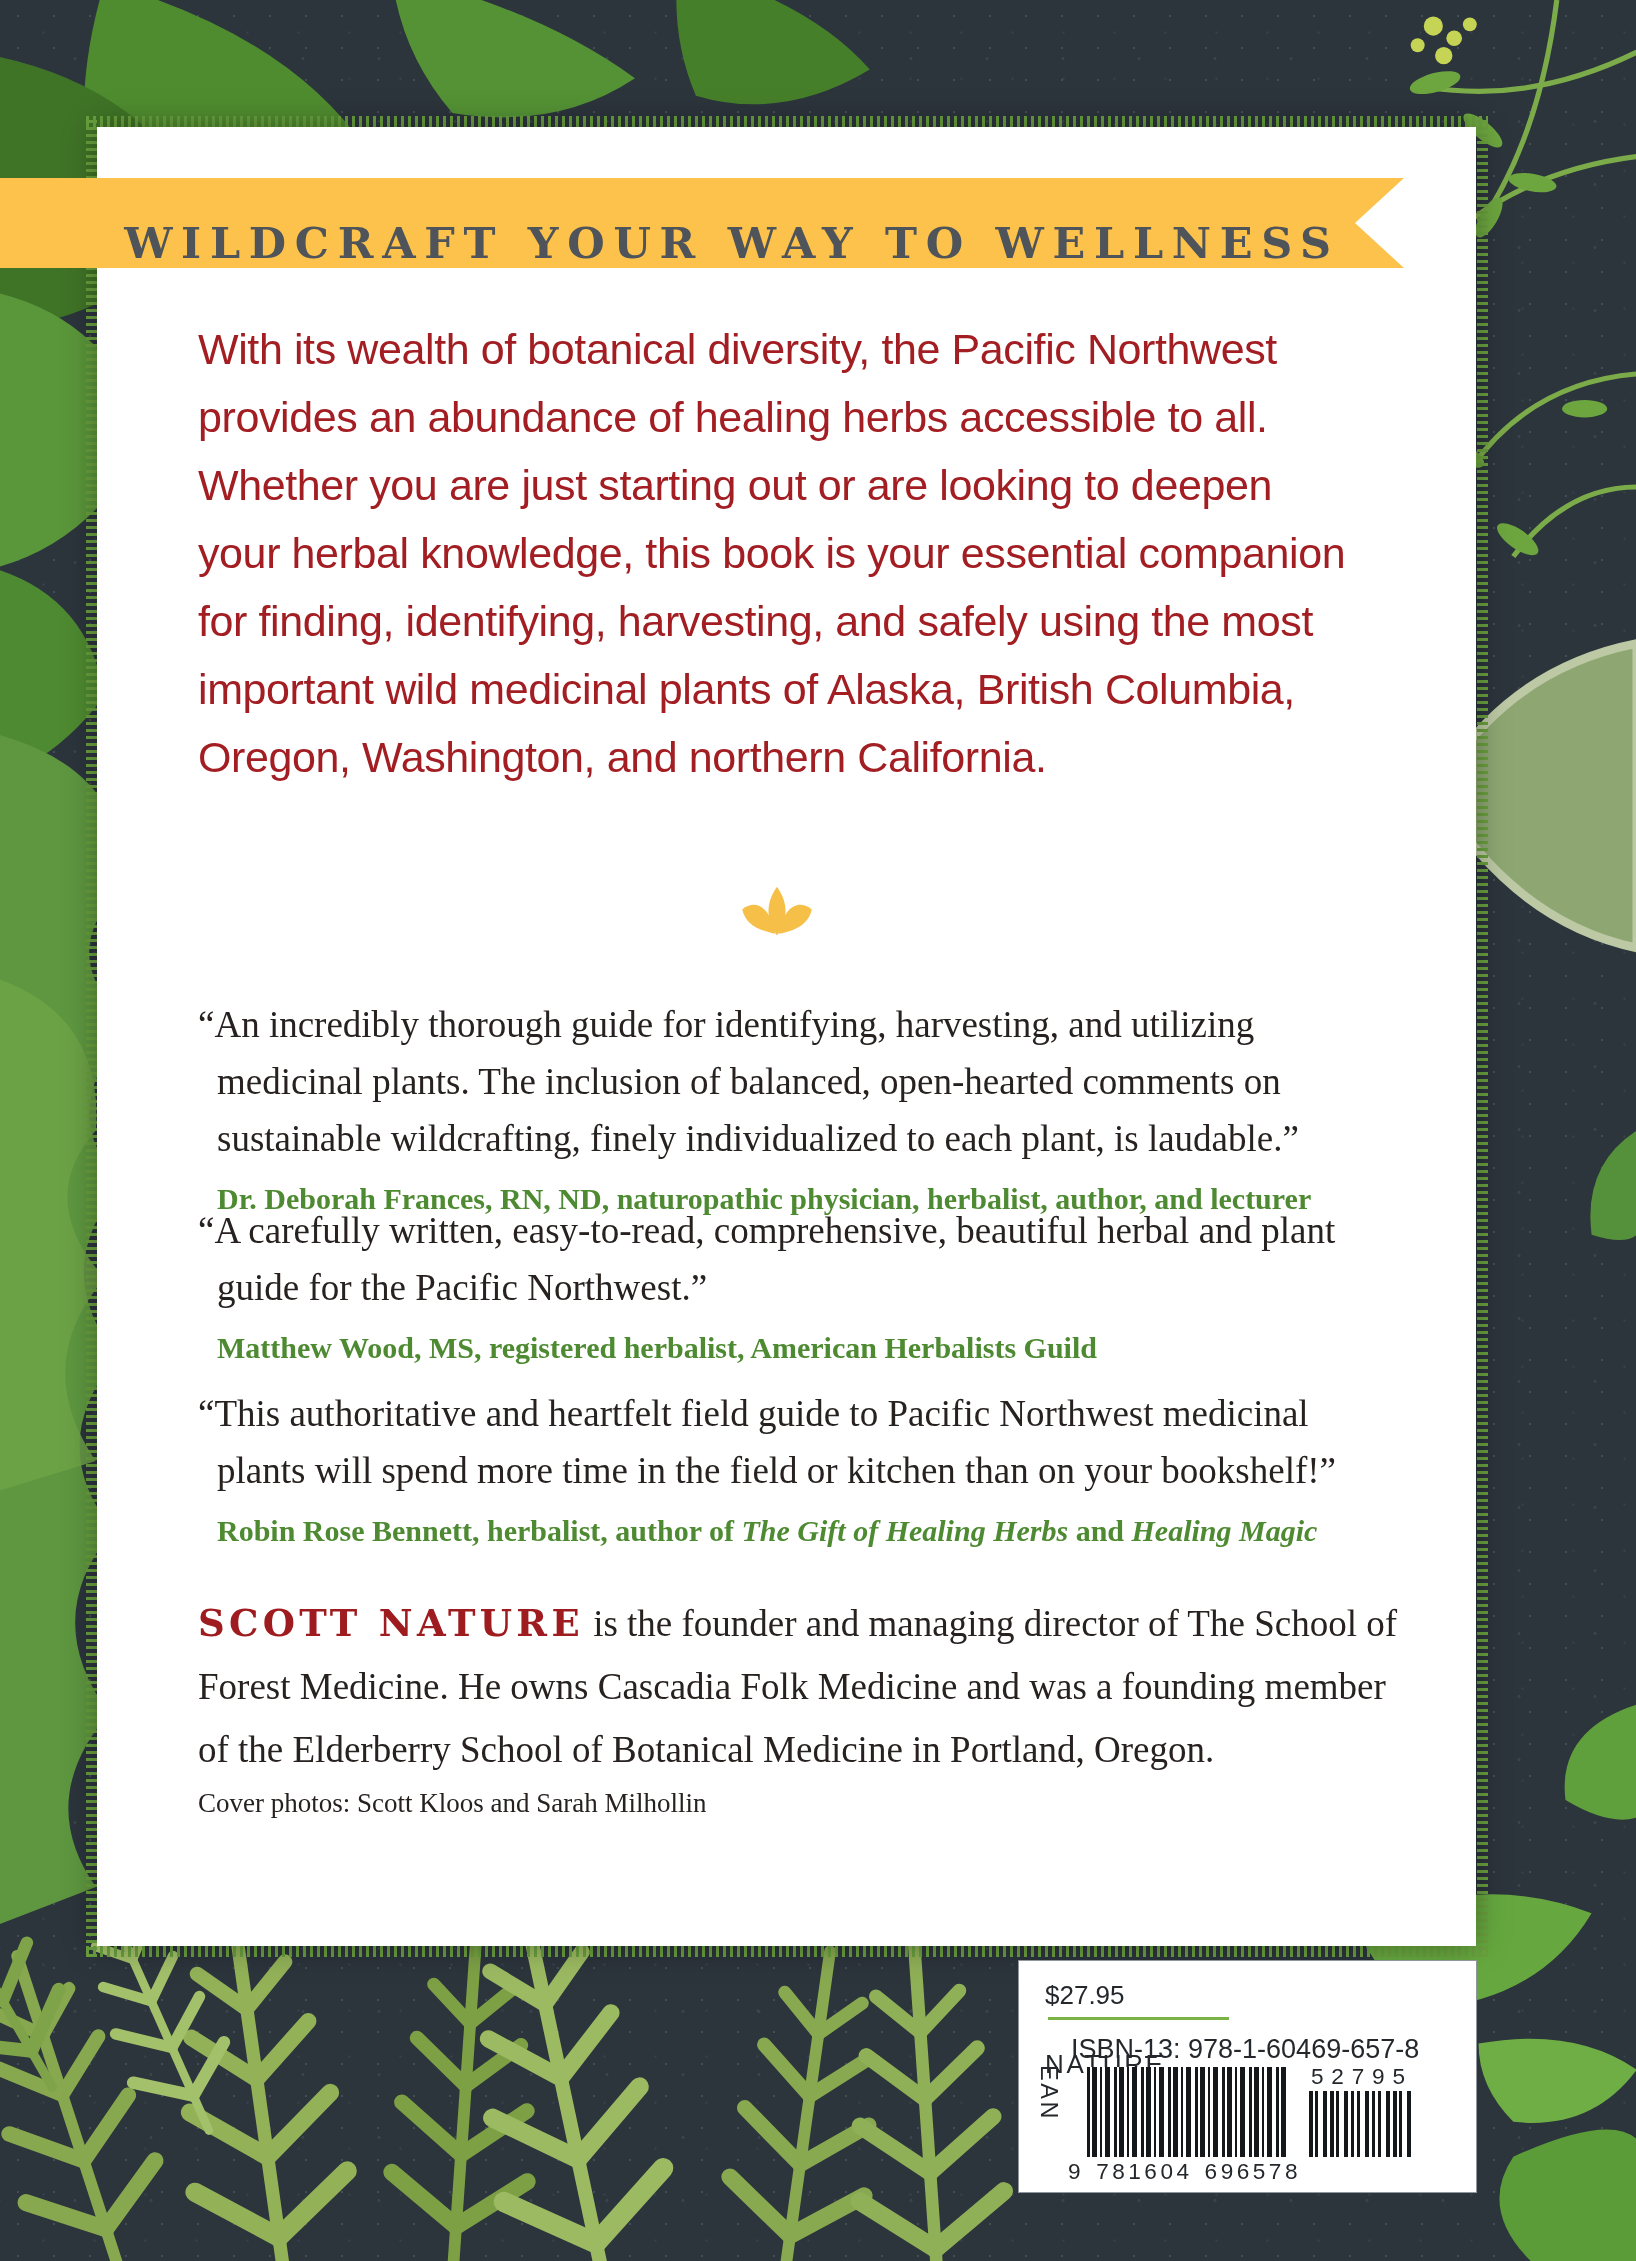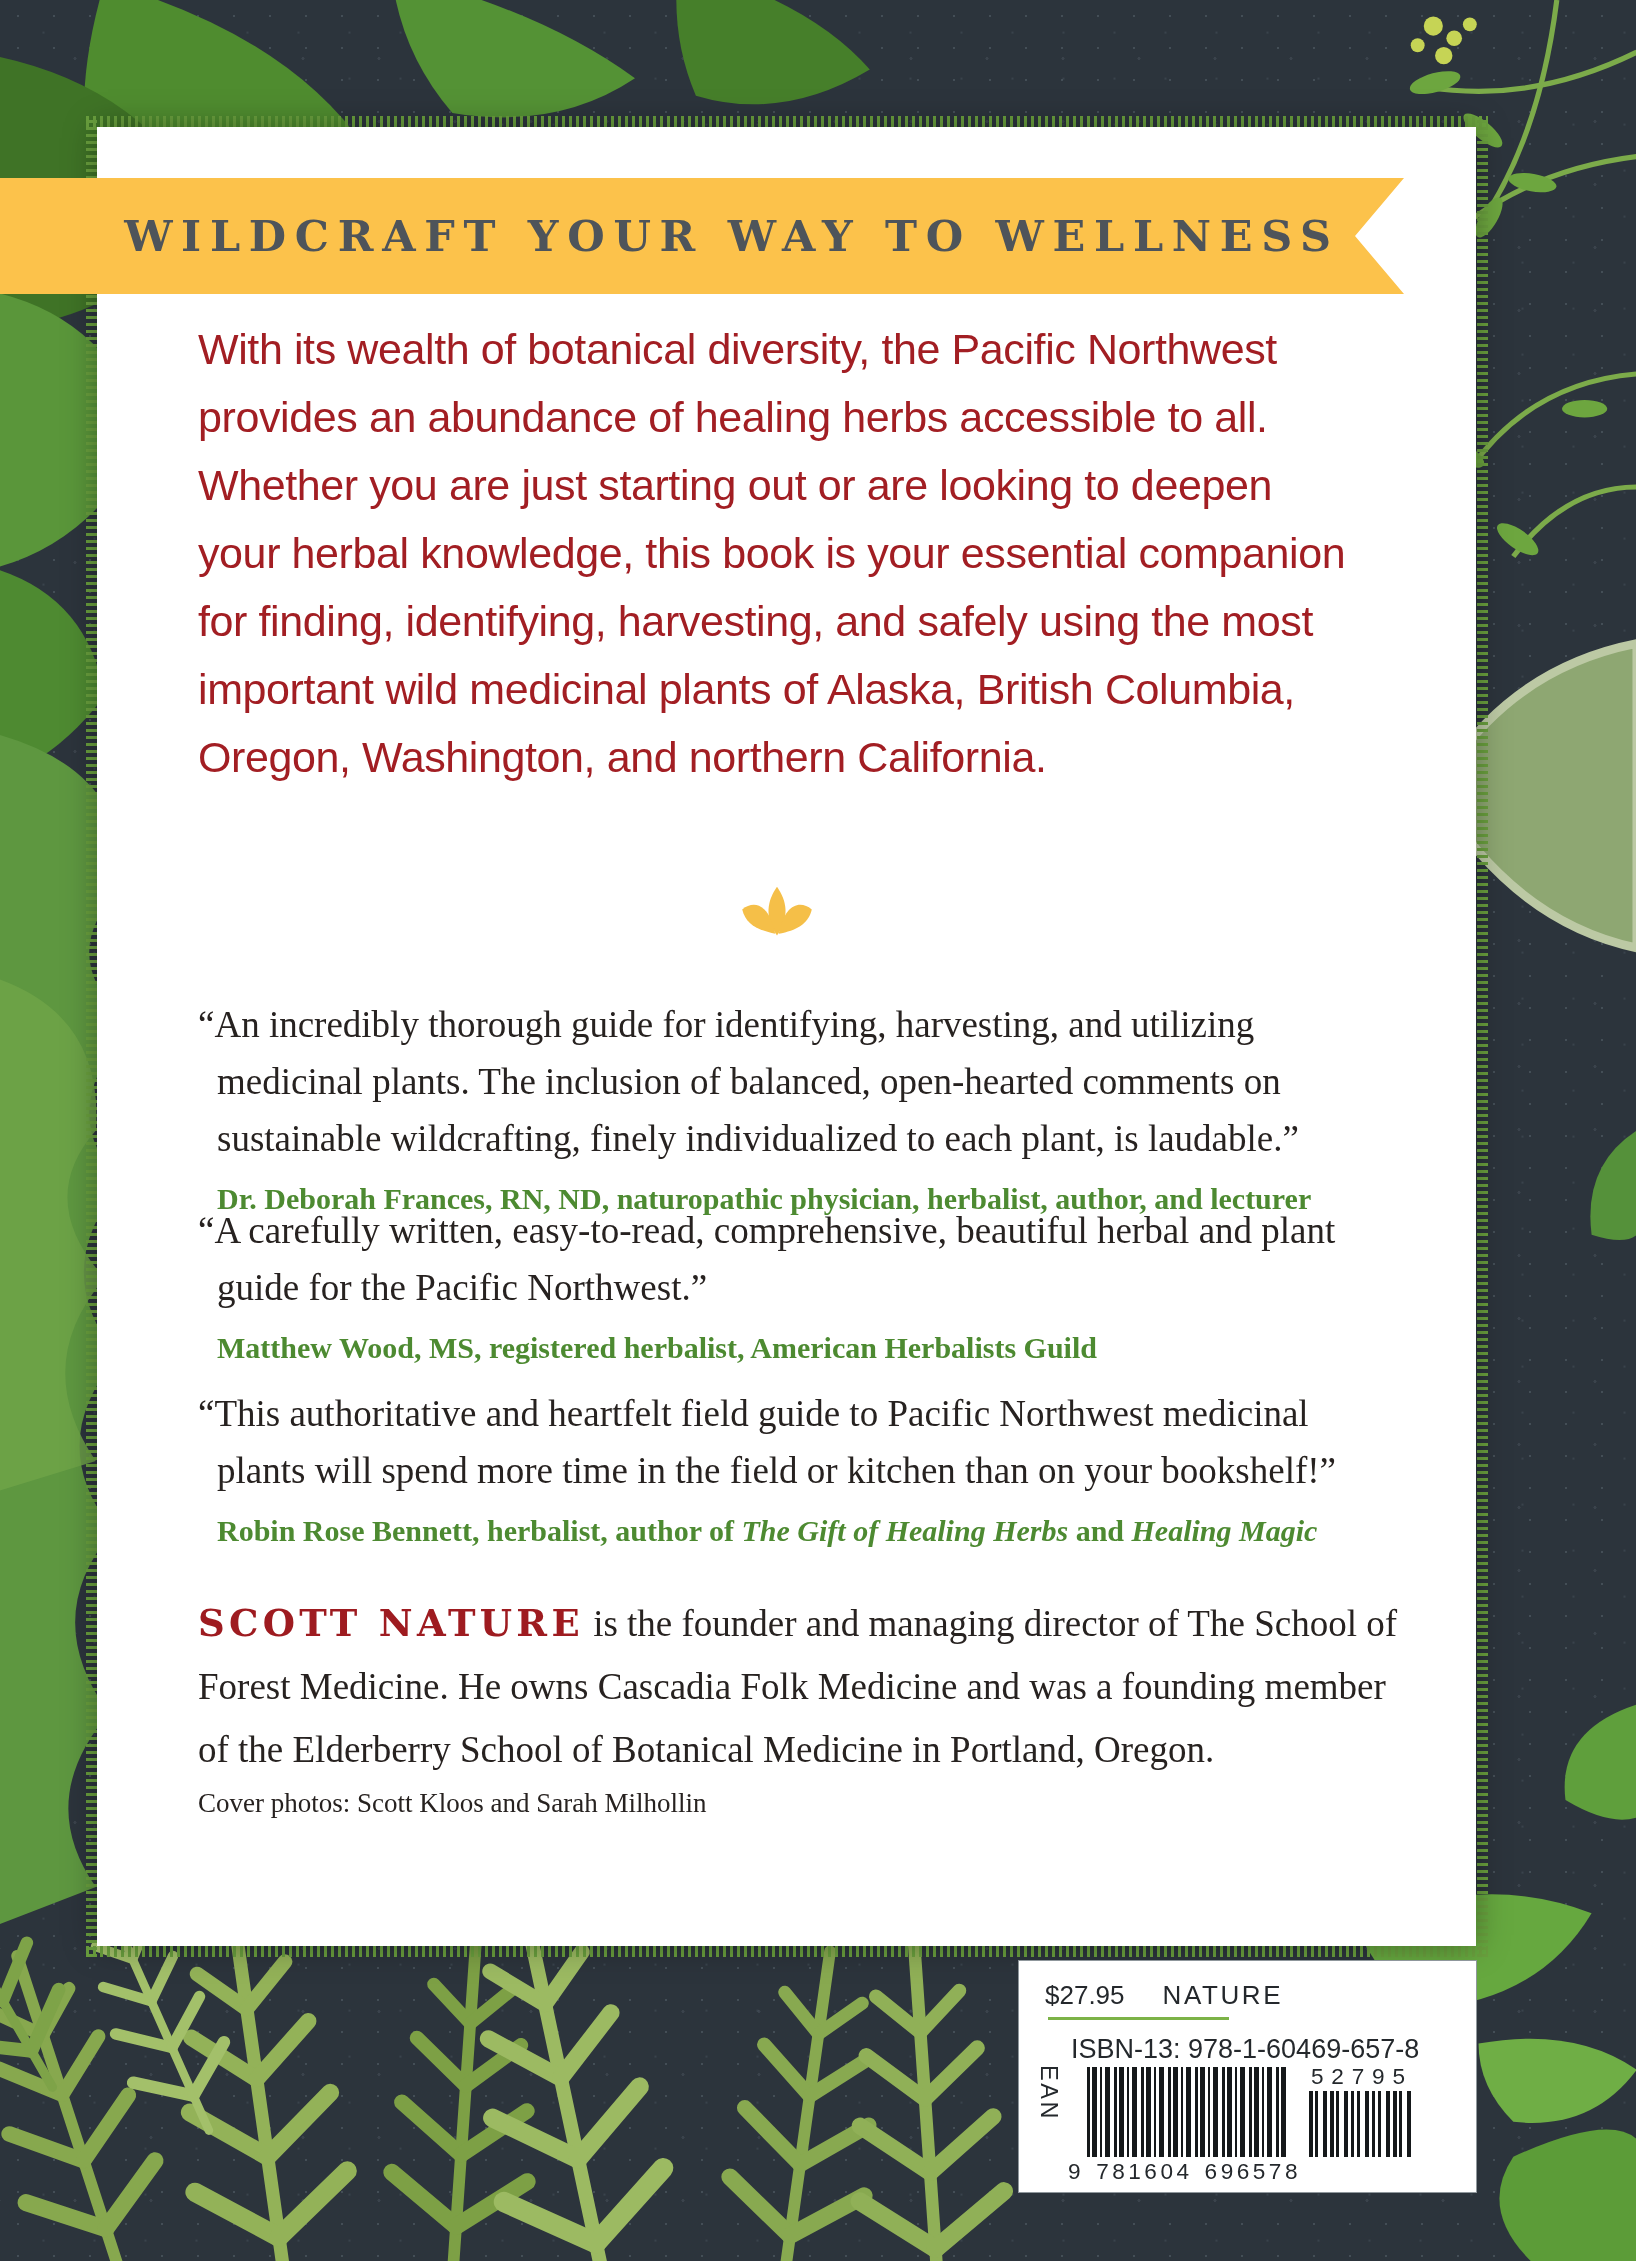--- a/index.html
+++ b/index.html
@@ -20,22 +20,22 @@
   .stitch-h{position:absolute;left:86px;width:1402px;height:11.3px;
             background:repeating-linear-gradient(90deg,#6aa03e 0 2.6px,transparent 2.6px 7px);}
   .stitch-v{position:absolute;top:116px;width:11.3px;height:1841px;
             background:repeating-linear-gradient(0deg,#6aa03e 0 2.6px,transparent 2.6px 7px);}
 
   
   .card{position:absolute;left:97px;top:127px;width:1379px;height:1819px;
         background:#ffffff;box-shadow:0 0 31px rgba(0,0,0,.35);}
 
   
-  .ribbon{position:absolute;left:0;top:178px;width:1404px;height:116px;
-          background:#fcc24b;display:flex;align-items:center;justify-content:center;
+  .ribbon{position:absolute;left:0;top:178px;width:1404px;height:90px;
+          background:#fcc24b;display:flex;align-items:flex-end;justify-content:center;
           box-sizing:border-box;padding-left:60px;
           clip-path:polygon(0 0,100% 0,calc(100% - 49px) 50%,100% 100%,0 100%);}
   .ribbon span{font-family:"DejaVu Serif",serif;font-weight:700;font-size:43px;
           letter-spacing:8.7px;color:#4e545a;white-space:nowrap;}
 
   
   .intro{position:absolute;left:198px;top:315px;width:1165px;
          font-family:"Liberation Sans",sans-serif;font-weight:400;
          font-size:43px;line-height:68px;color:#a21e23;letter-spacing:-0.4px;}
 
@@ -54,21 +54,21 @@
        font-size:37px;letter-spacing:4.3px;}
 
   .credits{position:absolute;left:198px;top:1781px;width:1270px;
        font-size:27px;line-height:44px;color:#272220;white-space:nowrap;}
   .tp-link{color:#4d8a31;font-weight:700;cursor:pointer;}
 
   
   .barcode{position:absolute;left:1019px;top:1961px;width:457px;height:231px;
        background:#ffffff;outline:0.9px solid #8f979c;
        font-family:"Liberation Sans",sans-serif;color:#24282c;}
-  .price-row{position:absolute;left:26px;top:19px;display:flex;gap:38px;font-size:26px;}
+  .price-row{position:absolute;left:26px;top:19px;display:flex;gap:38px;font-size:26px;flex-direction:column;}
   .category{letter-spacing:2.6px;}
   .bc-rule{position:absolute;left:29px;top:56px;width:181px;height:2.6px;background:#7cb347;}
   .isbn{position:absolute;left:52px;top:73px;width:318px;text-align:left;
         font-size:27px;white-space:nowrap;}
   .ean{position:absolute;left:15.7px;top:104px;font-size:23.5px;letter-spacing:2.6px;
        writing-mode:vertical-rl;}
   .bars-main{position:absolute;left:68px;top:106px;width:200px;height:90px;
        background:repeating-linear-gradient(90deg,
          #15181a 0 2.6px,#fff 2.6px 5.2px,#15181a 5.2px 10.4px,#fff 10.4px 13px,
          #15181a 13px 15px,#fff 15px 18px,#15181a 18px 22.6px,#fff 22.6px 27px);}

